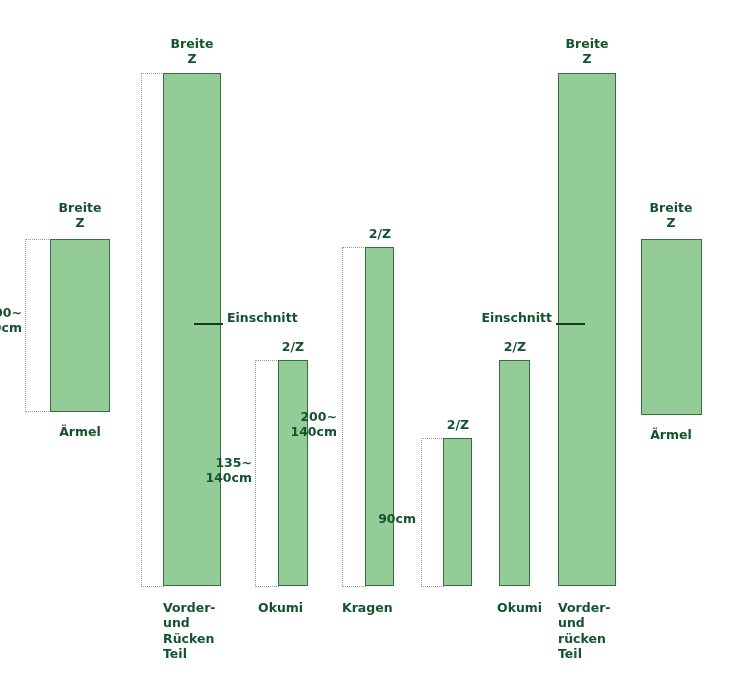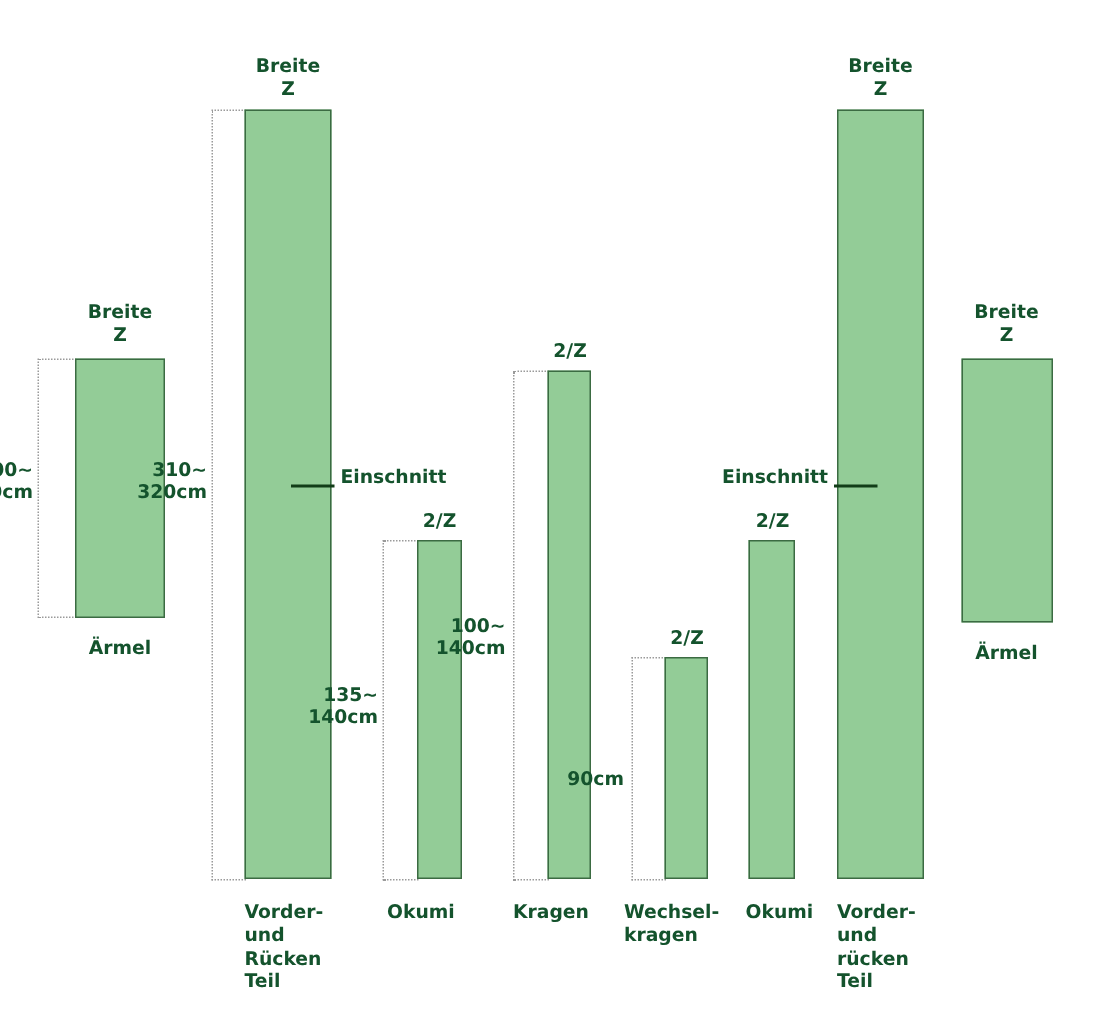--- a/index.html
+++ b/index.html
@@ -77,22 +77,20 @@
 
   <div class="guide-v" style="left:141px; top:73px; height:514px;"></div>
   <div class="guide-h" style="left:141px; top:73px; width:23px;"></div>
   <div class="guide-h" style="left:141px; top:586px; width:23px;"></div>
 
   <div class="piece" style="left:163px; top:73px; width:58px; height:513px;"></div>
 
   <div class="lbl center" style="left:152px; top:36px; width:80px;">Breite
 Z</div>
 
-  <div class="lbl right" style="left:60px; top:305px; width:78px;">310~
-320cm</div>
 
   <div class="tick" style="left:194px; top:323px; width:29px;"></div>
 
   <div class="lbl left" style="left:227px; top:310px; width:110px;">Einschnitt</div>
 
   <div class="lbl left" style="left:163px; top:600px; width:90px;">Vorder-
 und
 Rücken
 Teil</div>
 
@@ -110,37 +108,35 @@
   <div class="lbl left" style="left:258px; top:600px; width:80px;">Okumi</div>
 
   <div class="guide-v" style="left:342px; top:247px; height:340px;"></div>
   <div class="guide-h" style="left:342px; top:247px; width:24px;"></div>
   <div class="guide-h" style="left:342px; top:586px; width:24px;"></div>
 
   <div class="piece" style="left:365px; top:247px; width:29px; height:339px;"></div>
 
   <div class="lbl center" style="left:340px; top:226px; width:80px;">2/Z</div>
 
-  <div class="lbl right" style="left:259px; top:409px; width:78px;">100~
+  <div class="lbl right" style="left:259px; top:409px; width:78px;">200~
 140cm</div>
 
   <div class="lbl left" style="left:342px; top:600px; width:80px;">Kragen</div>
 
   <div class="guide-v" style="left:421px; top:438px; height:149px;"></div>
   <div class="guide-h" style="left:421px; top:438px; width:23px;"></div>
   <div class="guide-h" style="left:421px; top:586px; width:23px;"></div>
 
   <div class="piece" style="left:443px; top:438px; width:29px; height:148px;"></div>
 
   <div class="lbl center" style="left:418px; top:417px; width:80px;">2/Z</div>
 
   <div class="lbl right" style="left:338px; top:511px; width:78px;">90cm</div>
 
-  <div class="lbl left" style="left:416px; top:600px; width:80px;">Wechsel-
-kragen</div>
 
   <div class="piece" style="left:499px; top:360px; width:31px; height:226px;"></div>
 
   <div class="lbl center" style="left:475px; top:339px; width:80px;">2/Z</div>
 
   <div class="lbl left" style="left:497px; top:600px; width:80px;">Okumi</div>
 
   <div class="piece" style="left:558px; top:73px; width:58px; height:513px;"></div>
 
   <div class="lbl center" style="left:547px; top:36px; width:80px;">Breite

